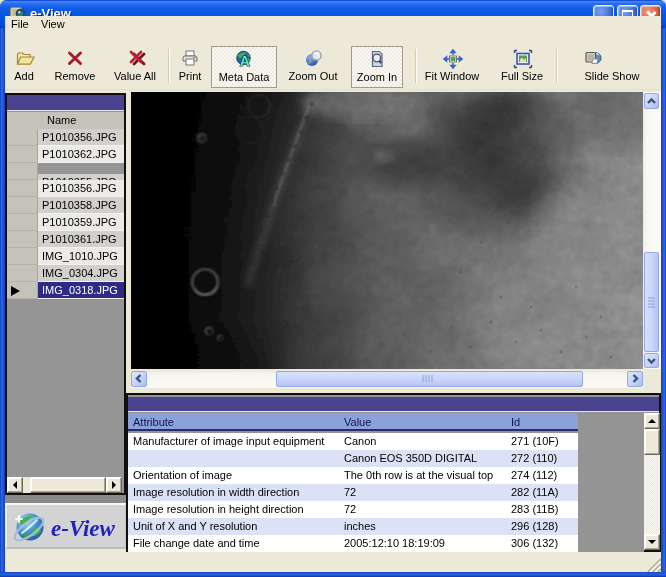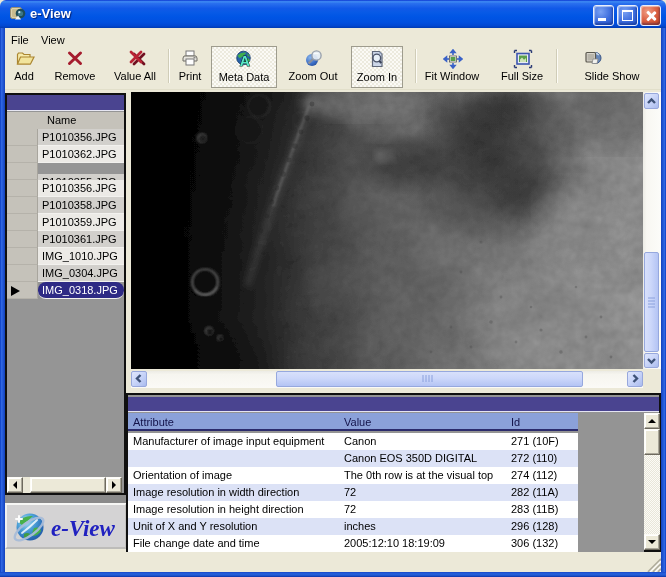--- a/index.html
+++ b/index.html
@@ -20,21 +20,21 @@
 #title-text { left:30px; top:6px; color:#fff; font-weight:bold; font-size:13px; text-shadow:1px 1px 1px #00227a; }
 .tbtn { top:5px; width:21px; height:21px; border-radius:3px; border:1px solid #e8eefc; box-shadow:inset 1px 1px 1px rgba(255,255,255,0.55), inset -1px -2px 2px rgba(0,20,90,0.35); }
 #btn-min  { left:593px; background:radial-gradient(circle at 35% 30%, #7ba2f3 0%, #3c6cdd 55%, #2352c8 100%); }
 #btn-max  { left:617px; background:radial-gradient(circle at 35% 30%, #7ba2f3 0%, #3c6cdd 55%, #2352c8 100%); }
 #btn-close{ left:640px; background:radial-gradient(circle at 35% 30%, #f0a088 0%, #dd6547 45%, #c33c18 100%); }
 #btn-min::after { content:""; position:absolute; left:4px; bottom:4px; width:8px; height:3px; background:#fff; }
 #btn-max::after { content:""; position:absolute; left:4px; top:4px; width:11px; height:11px; border:1.6px solid #fff; border-top-width:2.6px; box-sizing:border-box; }
 .xline { position:absolute; left:9.2px; top:4px; width:2.5px; height:12px; background:#fff; border-radius:1px; }
 
 
-#menubar { left:5px; top:32px; width:656px; height:16px; background:#ece9d8; }
+#menubar { left:5px; top:16px; width:656px; height:16px; background:#ece9d8; }
 #menubar span { position:absolute; top:2px; color:#000; }
 #toolbar { left:0px; top:44px; width:661px; height:46px; padding-left:0; background:#ece9d8; border-bottom:1px solid #e2dfca; }
 .tool { position:absolute; top:2px; height:42px; text-align:center; color:#000; }
 .tool .ticon { position:absolute; top:3px; left:50%; transform:translateX(-50%); width:18px; height:18px; }
 .tool .tlabel { position:absolute; top:24px; width:100%; font-size:11px; }
 .pressed { background:#f7f6ef; border:1px solid #9e9c8e;
   background-image:repeating-conic-gradient(#fbfaf6 0% 25%, #eceade 0% 50%); background-size:4px 4px; }
 .tsep { position:absolute; top:5px; width:2px; height:34px; border-left:1px solid #d0cdb8; border-right:1px solid #fdfcf6; }
 
 
@@ -251,21 +251,21 @@
         <div class="lrow" style="top:68px;background:#d2d0cc;color:#000;border-bottom:1px solid #f2f1ee;">P1010358.JPG</div>
         <div class="lrowhdr" style="top:85px;"></div>
         <div class="lrow" style="top:85px;background:#eceae6;color:#000;border-bottom:1px solid #f2f1ee;">P1010359.JPG</div>
         <div class="lrowhdr" style="top:102px;"></div>
         <div class="lrow" style="top:102px;background:#d2d0cc;color:#000;border-bottom:1px solid #f2f1ee;">P1010361.JPG</div>
         <div class="lrowhdr" style="top:119px;"></div>
         <div class="lrow" style="top:119px;background:#eceae6;color:#000;border-bottom:1px solid #f2f1ee;">IMG_1010.JPG</div>
         <div class="lrowhdr" style="top:136px;"></div>
         <div class="lrow" style="top:136px;background:#d2d0cc;color:#000;border-bottom:1px solid #f2f1ee;">IMG_0304.JPG</div>
         <div class="lrowhdr" style="top:153px;"></div>
-        <div class="lrow" style="top:153px;background:#2e2a85;color:#fff;border-bottom:1px solid #f2f1ee;border-radius:8px;">IMG_0318.JPG</div>
+        <div class="lrow" style="top:153px;background:#2e2a85;color:#fff;border-bottom:1px solid #f2f1ee;">IMG_0318.JPG</div>
       </div>
     <div id="larrow" class="abs"></div>
   </div>
   <div id="lhscroll" class="abs">
     <div class="cbtn" style="left:0; top:0;"><svg width="14" height="14">
           <path d="M9,3 L9,11 L5,7 Z" fill="#000"></path>
         </svg></div>
     <div class="cbtn" style="left:23px; top:0; width:76px; box-shadow:inset -1px -1px 0 #aaa79a, inset 1px 1px 0 #fff;"></div>
     <div class="cbtn" style="left:99px; top:0;"><svg width="14" height="14">
           <path d="M5,3 L5,11 L9,7 Z" fill="#000"></path>

